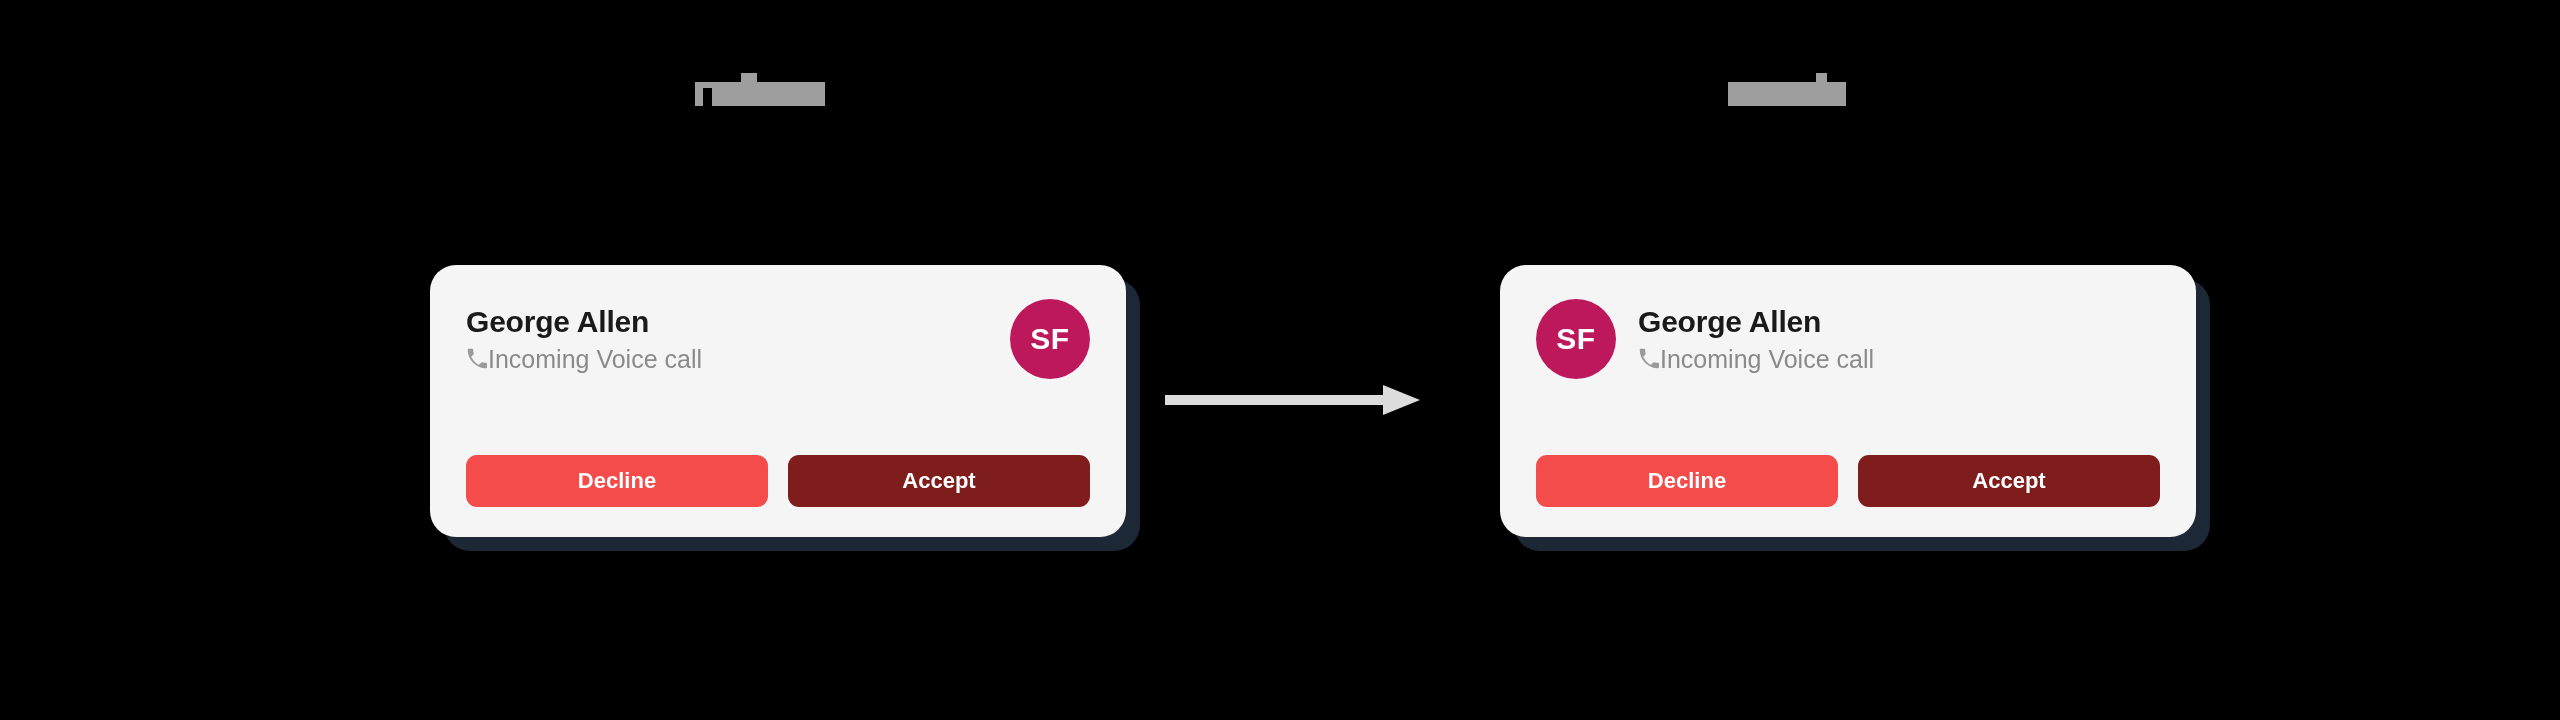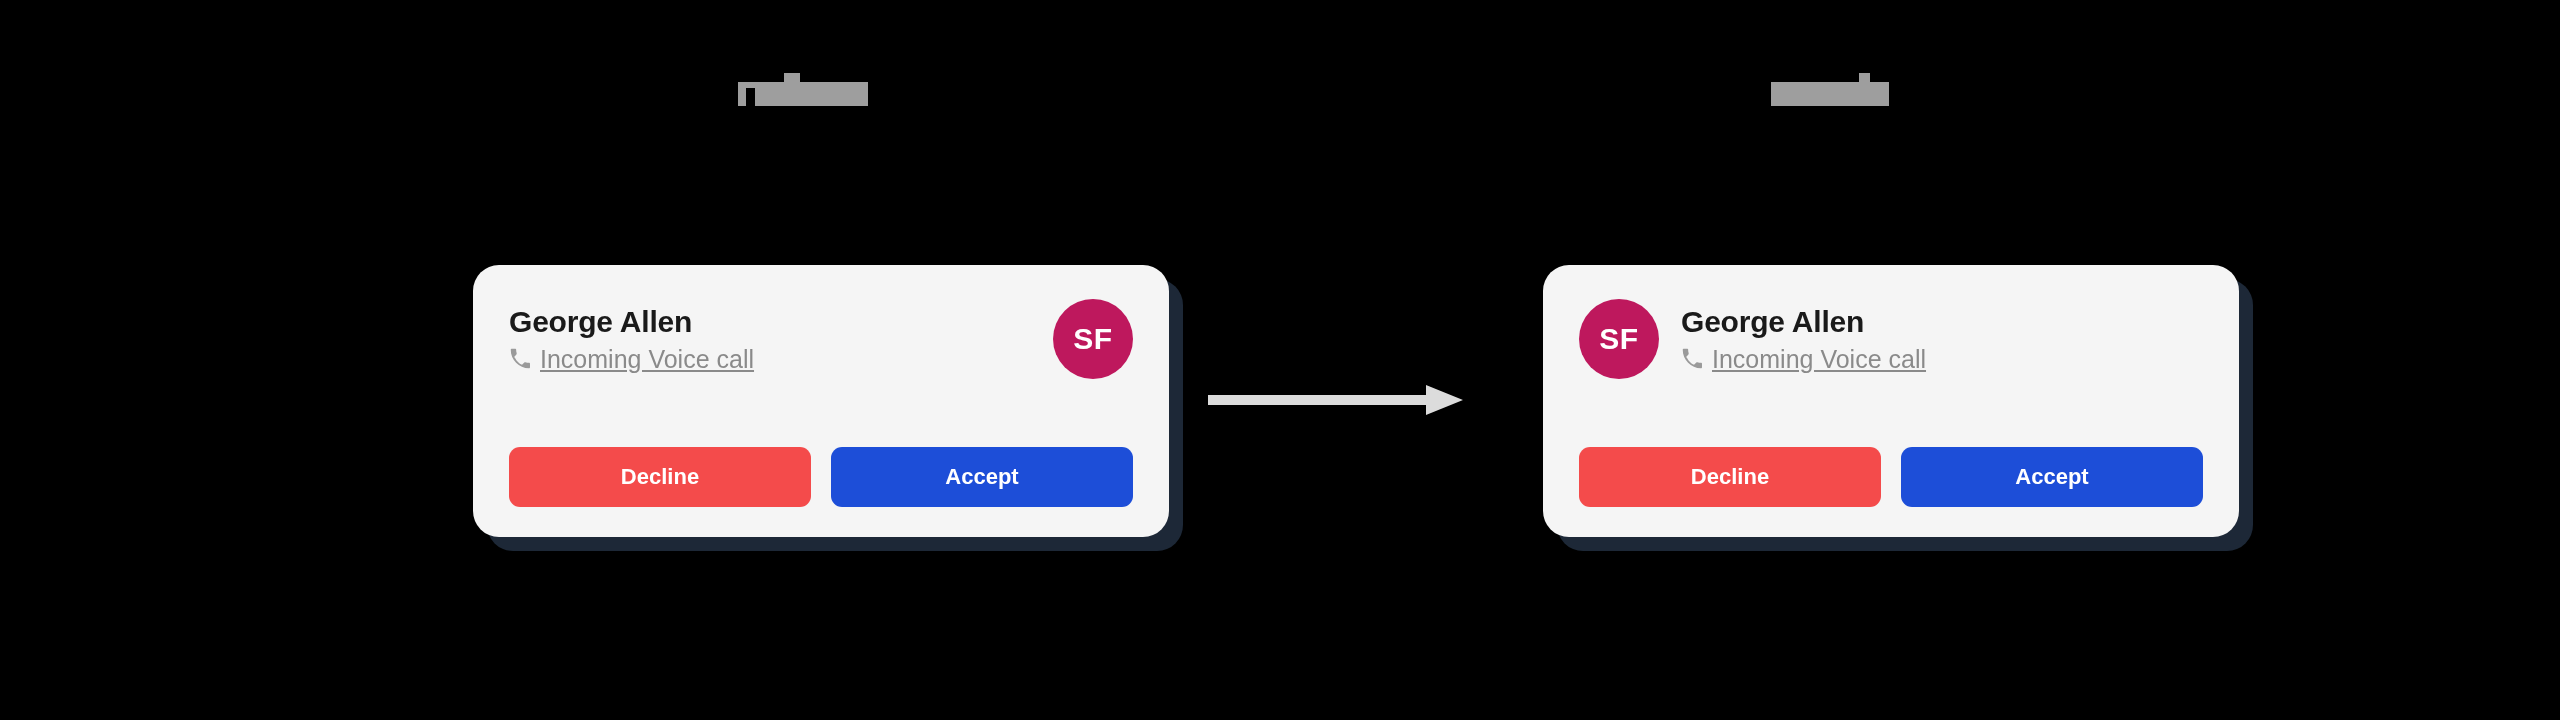--- a/index.html
+++ b/index.html
@@ -11,21 +11,20 @@
     width: 2560px;
     height: 720px;
     overflow: hidden;
     font-family: "Liberation Sans", sans-serif;
     position: relative;
   }
 
   .stage {
     position: absolute;
     inset: 0;
-    margin-left: 43px;
   }
 
   
   .variant-label {
     position: absolute;
     height: 24px;
     background: #9e9e9e;
     color: transparent;
     font-size: 0px;
     line-height: 24px;
@@ -86,25 +85,23 @@
     font-size: 30px;
     font-weight: bold;
     color: #1a1a1a;
     letter-spacing: -0.2px;
     white-space: nowrap;
   }
 
   .call-status {
     display: flex;
     align-items: center;
-    gap: 9px;
     font-size: 25px;
     color: #8a8a8a;
     white-space: nowrap;
-    text-decoration: underline;
   }
 
   .phone-icon {
     display: inline-flex;
     width: 22px;
     height: 22px;
     flex: 0 0 22px;
   }
   .phone-icon svg { width: 22px; height: 22px; display: block; }
 
@@ -122,35 +119,35 @@
     letter-spacing: 0.5px;
     flex: 0 0 80px;
   }
 
   .actions {
     display: flex;
     gap: 20px;
   }
   .action-btn {
     flex: 1 1 0;
-    height: 60px;
+    height: 52px;
     border: none;
     border-radius: 11px;
     color: #ffffff;
     font-size: 22px;
     font-weight: bold;
     font-family: "Liberation Sans", sans-serif;
     cursor: pointer;
     display: flex;
     align-items: center;
     justify-content: center;
     padding: 0;
   }
   .action-btn.decline { background: #f44b4b; }
-  .action-btn.accept  { background: #1d4ed8; }
+  .action-btn.accept  { background: #7f1d1d; }
 
   
   .flow-arrow {
     position: absolute;
     left: 1165px;
     top: 385px;
     width: 255px;
     height: 30px;
   }
   .flow-arrow svg { display: block; width: 100%; height: 100%; }

